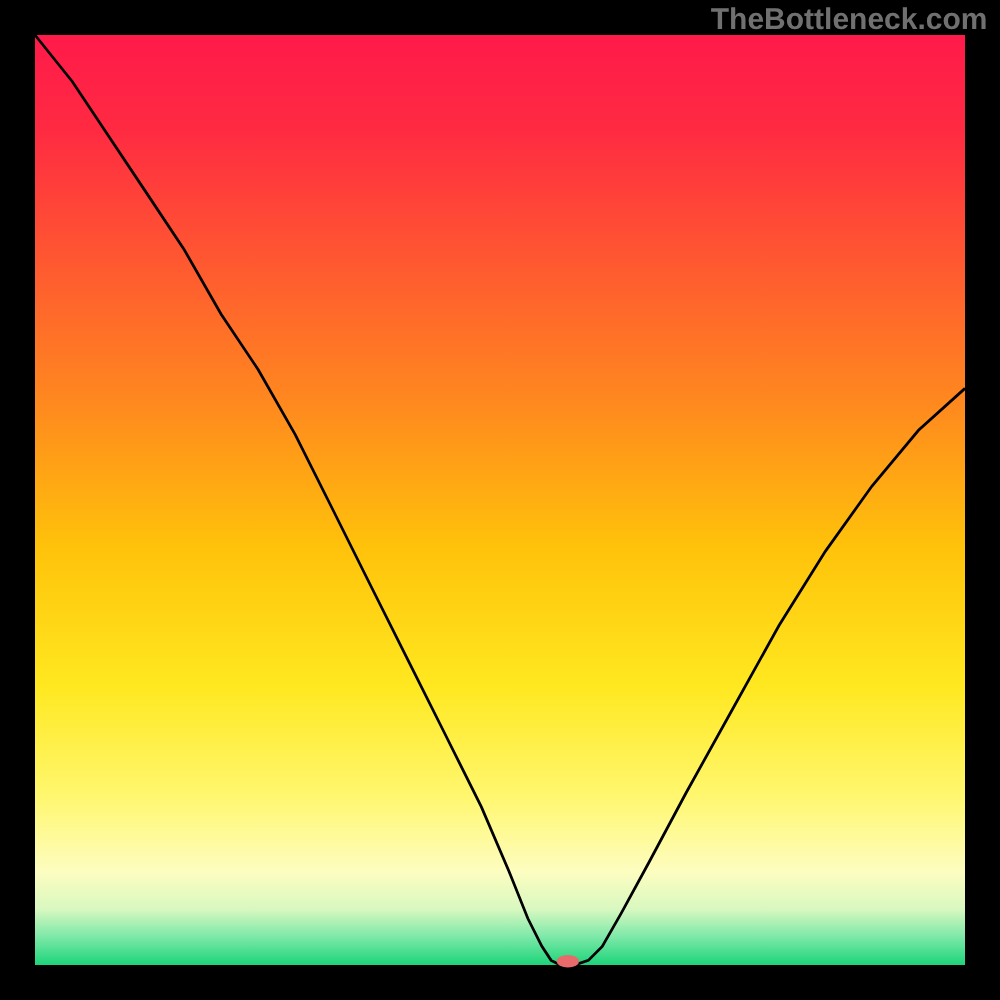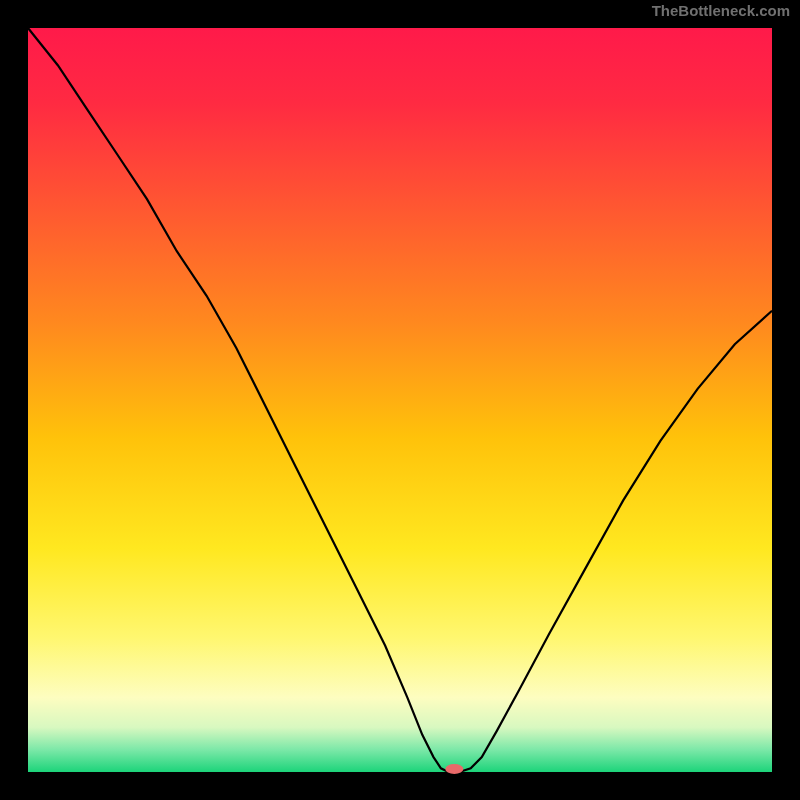--- a/index.html
+++ b/index.html
@@ -14,21 +14,21 @@
     position: relative;
     width: 800px;
     height: 800px;
     background: #000;
   }
   .watermark {
     position: absolute;
     top: 2px;
     right: 10px;
     font-family: Arial, sans-serif;
-    font-size: 15px;
+    font-size: 24px;
     font-weight: bold;
     color: #707070;
     z-index: 10;
   }
   svg {
     display: block;
   }
 </style>
 </head>
 <body>

